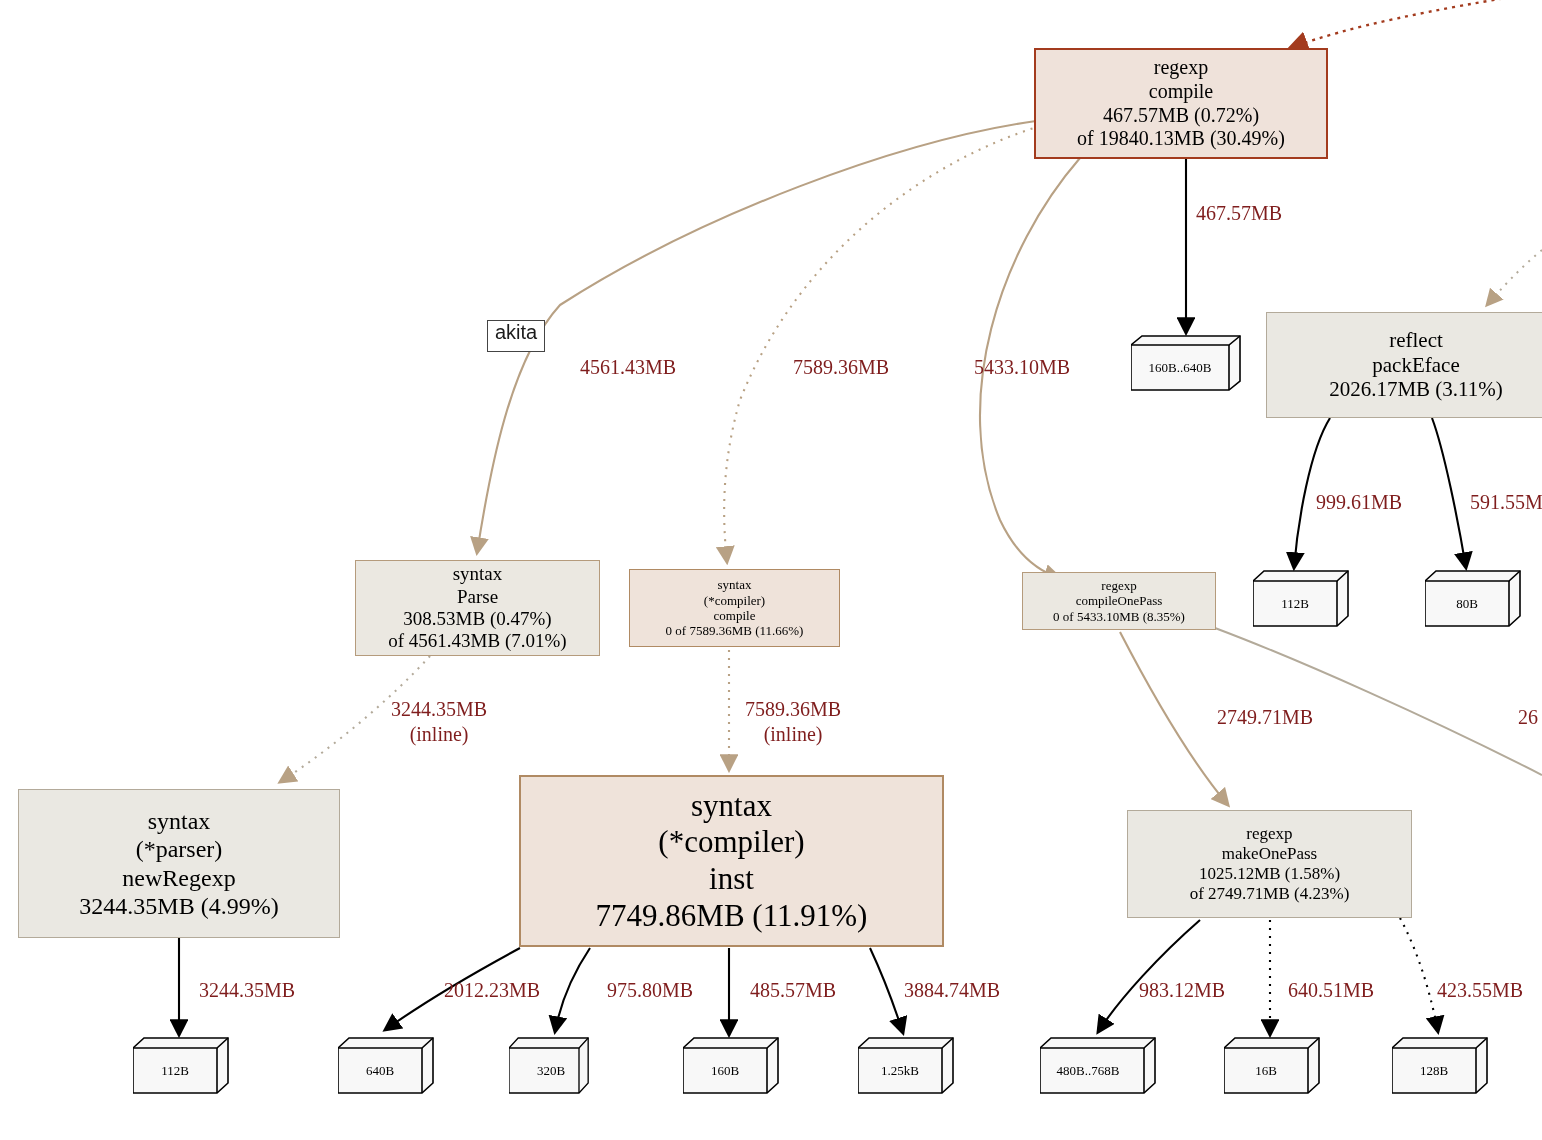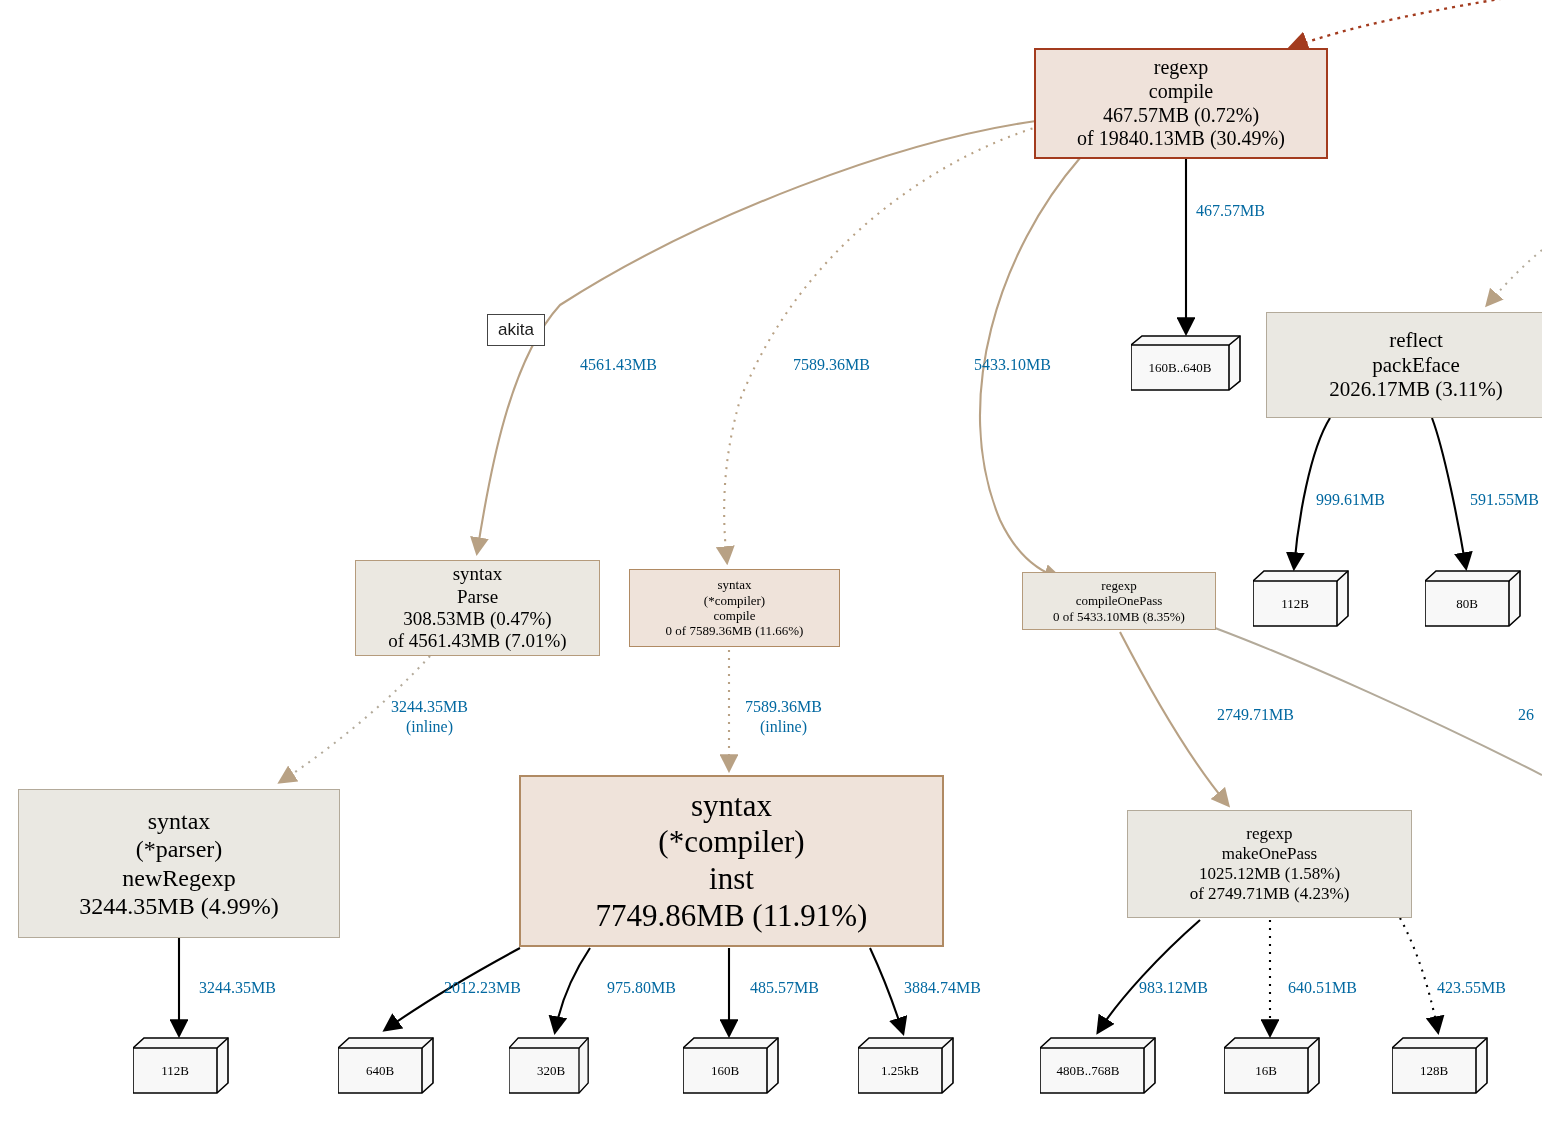--- a/index.html
+++ b/index.html
@@ -48,35 +48,35 @@
     z-index: 2;
   }
   .leafbox .top {
     position: absolute;
     left: 0; top: 0; width: 100%; height: 100%;
     z-index: 1;
   }
   .edge-label {
     position: absolute;
     font-family: "Liberation Serif", "DejaVu Serif", serif;
-    font-size: 16px;
-    color: #0369a1;
+    font-size: 20px;
+    color: #7f1d1d;
     white-space: nowrap;
     line-height: 1.25;
   }
   .edge-label.ctr { text-align: center; }
   .akita-tag {
     position: absolute;
     box-sizing: border-box;
     background: #ffffff;
     border: 1.3px solid #444;
     font-family: "Liberation Sans", "DejaVu Sans", sans-serif;
-    font-size: 17px;
+    font-size: 20px;
     color: #1b1b1b;
-    display: flex; align-items: center; justify-content: center;
+    display: flex; align-items: flex-start; justify-content: center; margin-top: 6px;
   }
 </style>
 </head>
 <body>
 
 <div id="canvas">
 
   <svg id="edges" viewBox="0 0 1542 1140">
     <defs>
       <marker id="ah-warm" markerWidth="9" markerHeight="9" refX="7.5" refY="4.5" orient="auto" markerUnits="strokeWidth">

